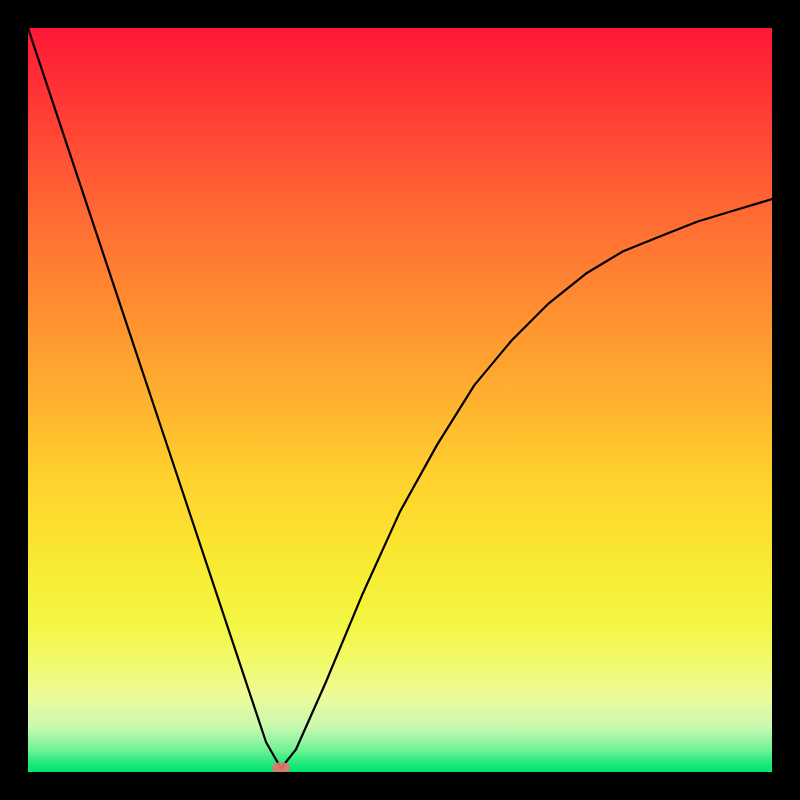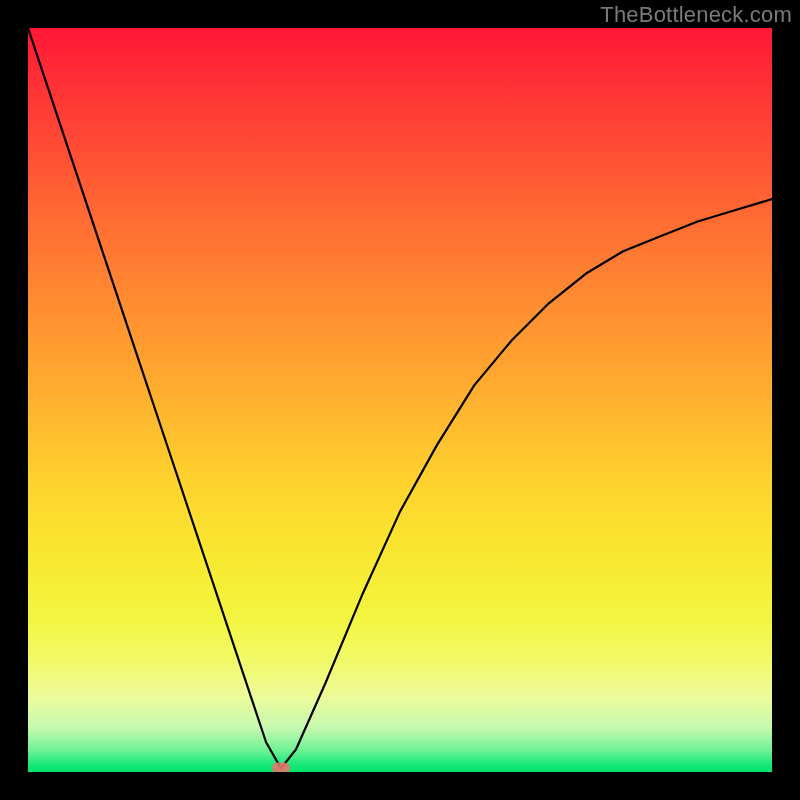--- a/index.html
+++ b/index.html
@@ -63,21 +63,20 @@
     background: #e7766d;
     border-radius: 6px;
     opacity: 0.9;
     transform: translate(-50%, -50%);
   }
 </style>
 </head>
 <body>
 
 <div class="frame">
-  <div class="watermark">TheBottleneck.com</div>
   <div class="plot-area">
     <div class="grad"></div>
     <svg class="curve" viewBox="0 0 100 100" preserveAspectRatio="none">
       <path id="curve-path" fill="none" stroke="#000" stroke-width="0.35" stroke-linejoin="round" stroke-linecap="round" vector-effect="non-scaling-stroke" style="stroke-width:2.2px" d="M0.000 0.000 L3.000 9.000 L6.000 18.000 L9.000 27.000 L12.000 36.000 L15.000 45.000 L18.000 54.000 L21.000 63.000 L24.000 72.000 L27.000 81.000 L30.000 90.000 L32.000 96.000 L34.000 99.500 L36.000 97.000 L40.000 88.000 L45.000 76.000 L50.000 65.000 L55.000 56.000 L60.000 48.000 L65.000 42.000 L70.000 37.000 L75.000 33.000 L80.000 30.000 L85.000 28.000 L90.000 26.000 L95.000 24.500 L100.000 23.000"></path>
     </svg>
     <div class="marker" id="vertex-marker" style="left: 252.96px; top: 740.28px;"></div>
   </div>
 </div>
 
 </body></html>

